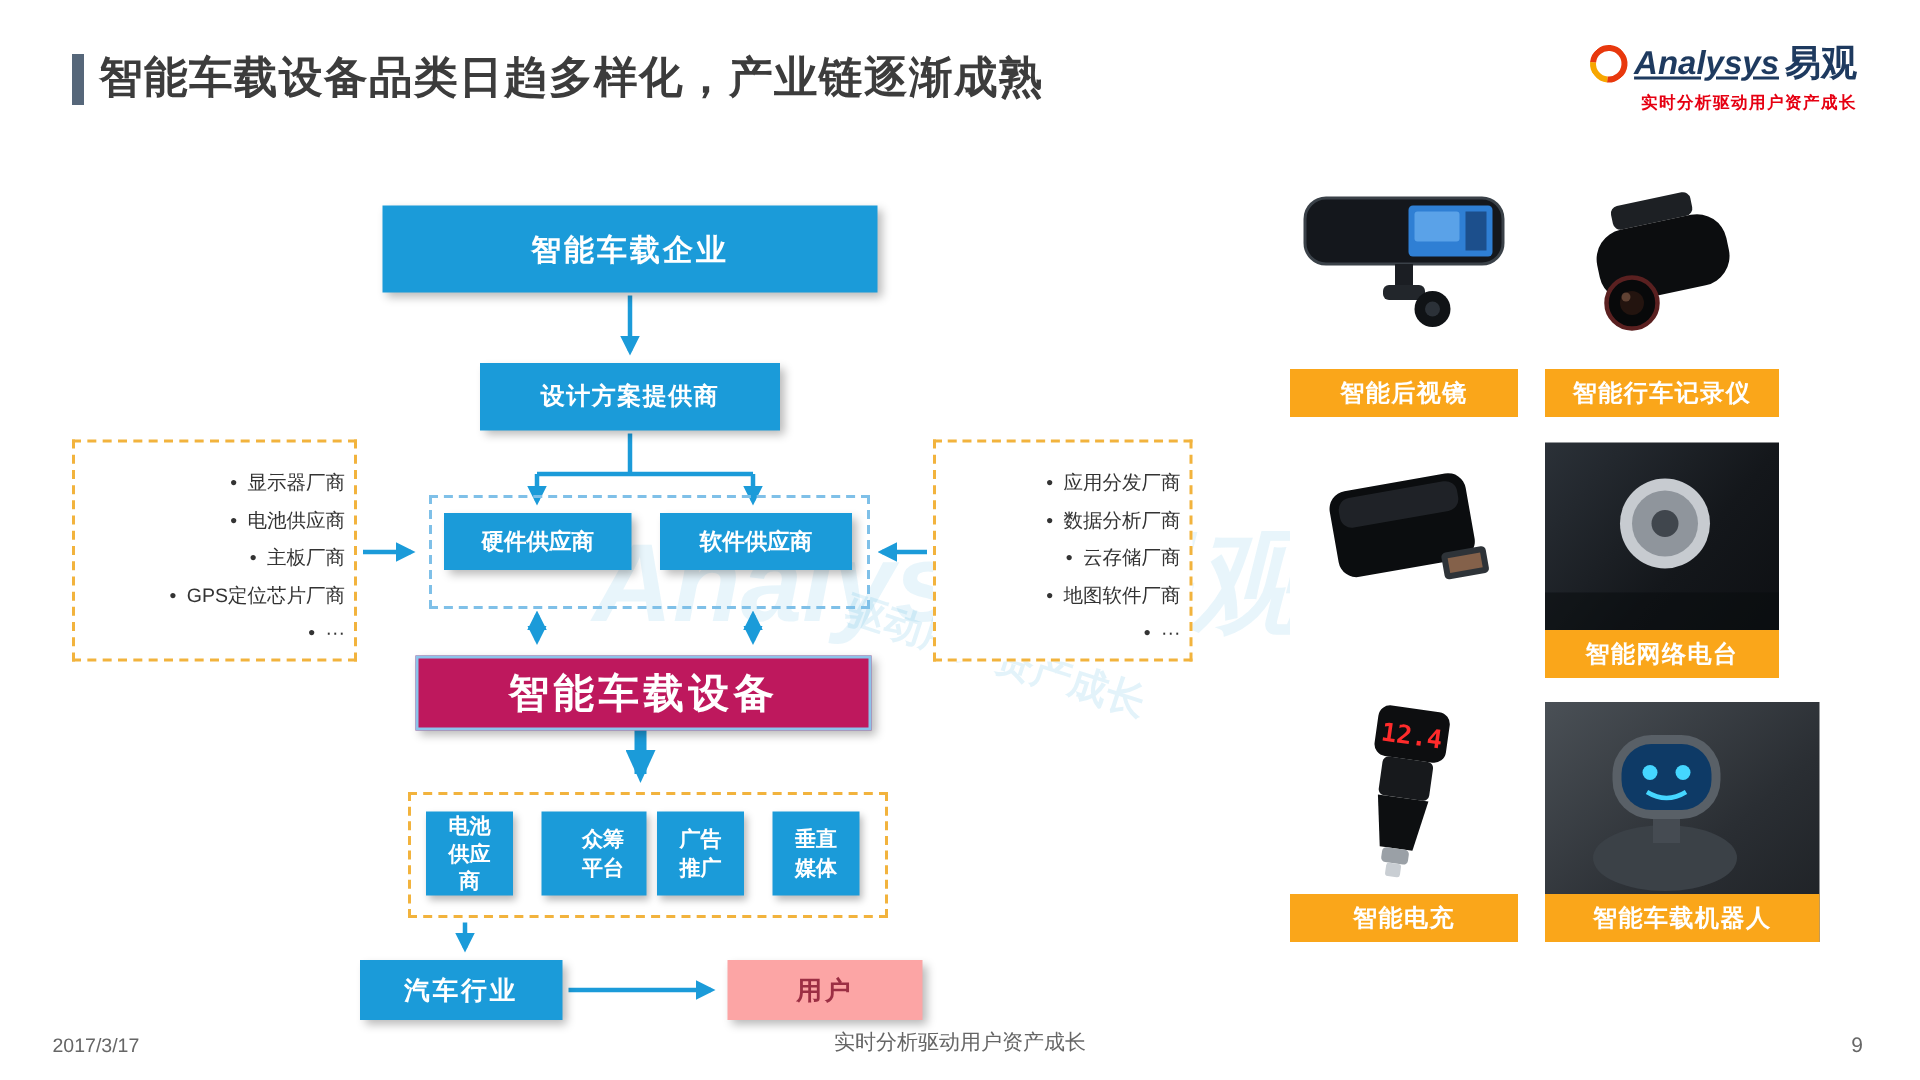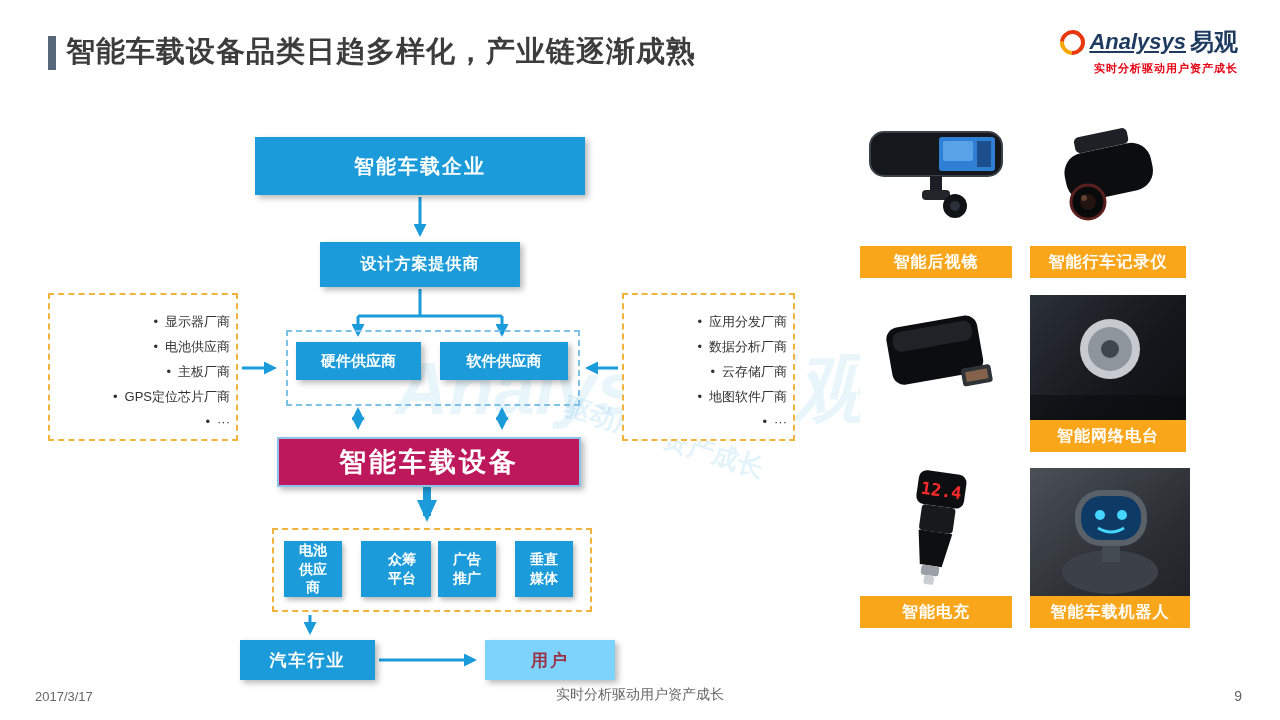--- a/index.html
+++ b/index.html
@@ -43,21 +43,21 @@
   .fbox-design{left:320px;top:242px;width:200px;height:45px;font-size:16px;letter-spacing:1px;}
   .fbox-hw{left:296px;top:342px;width:125px;height:38px;font-size:15px;}
   .fbox-sw{left:440px;top:342px;width:128px;height:38px;font-size:15px;}
   .fbox-device{
     left:277px;top:437px;width:300px;height:46px;font-size:27px;letter-spacing:3px;
     background:#be185d;border:2px solid #8cc3ea;
   }
   .fbox-industry{left:240px;top:640px;width:135px;height:40px;font-size:17px;letter-spacing:2px;}
   .fbox-user{
     left:485px;top:640px;width:130px;height:40px;font-size:17px;letter-spacing:2px;
-    background:#7dd3fc;color:#9c2f44;
+    background:#fca5a5;color:#9c2f44;
   }
   .dash-blue{
     position:absolute;left:286px;top:330px;width:290px;height:72px;z-index:1;
     border:2px dashed #7fc0e8;
   }
   .dash-orange{
     position:absolute;z-index:2;background:#fff;border:2px dashed #f2b33d;box-sizing:border-box;text-align:right;
   }
   .supplier-list{left:48px;top:293px;width:190px;height:148px;padding:14px 6px 6px 36px;}
   .supplier-list.right{left:622px;top:293px;width:173px;padding-left:26px;}
@@ -245,21 +245,21 @@
           <rect x="59" y="38" width="34" height="26" rx="4" fill="#17191c"></rect>
           <polygon points="59,64 93,64 87,98 65,98" fill="#0d0f11"></polygon>
           <rect x="67" y="98" width="18" height="10" rx="3" fill="#9aa0a6"></rect>
           <rect x="71" y="108" width="10" height="9" rx="2" fill="#c9ced3"></rect>
         </g>
       </svg>
     </div>
     <div class="p-label">智能电充</div>
   </div>
 
-  <div class="product" style="left:1030px;top:468px;width:160px;height:160px;">
+  <div class="product" style="left:1030px;top:468px;width:160px;height:160px;padding-left:23px;">
     <div class="p-img dark2">
       <svg width="156" height="160" viewBox="0 0 156 160">
         <ellipse cx="80" cy="104" rx="48" ry="22" fill="#3b4147"></ellipse>
         <rect x="72" y="78" width="18" height="16" fill="#454b52"></rect>
         <rect x="45" y="22" width="72" height="56" rx="26" fill="#596067"></rect>
         <rect x="51" y="28" width="60" height="44" rx="20" fill="#0e3a66"></rect>
         <circle cx="70" cy="47" r="5" fill="#45d6ff"></circle>
         <circle cx="92" cy="47" r="5" fill="#45d6ff"></circle>
         <path d="M68,60 Q81,68 94,60" stroke="#45d6ff" stroke-width="3" fill="none"></path>
       </svg>

